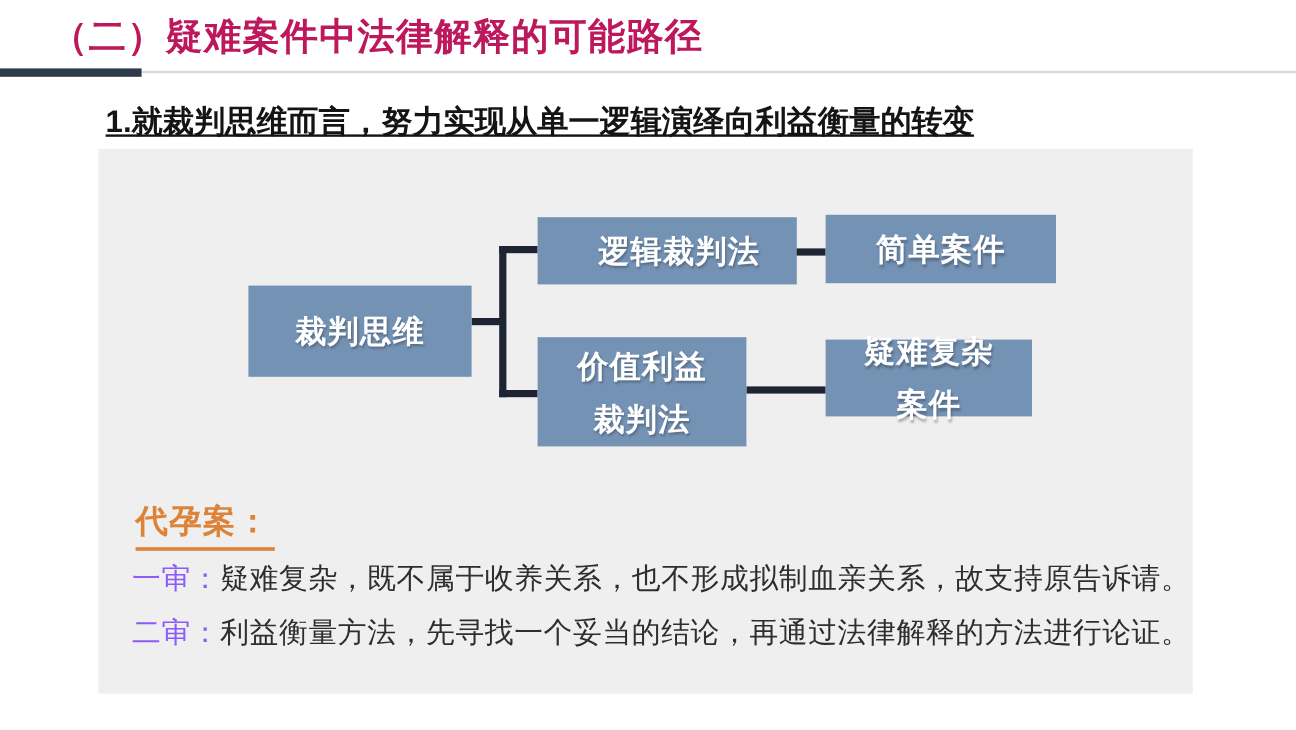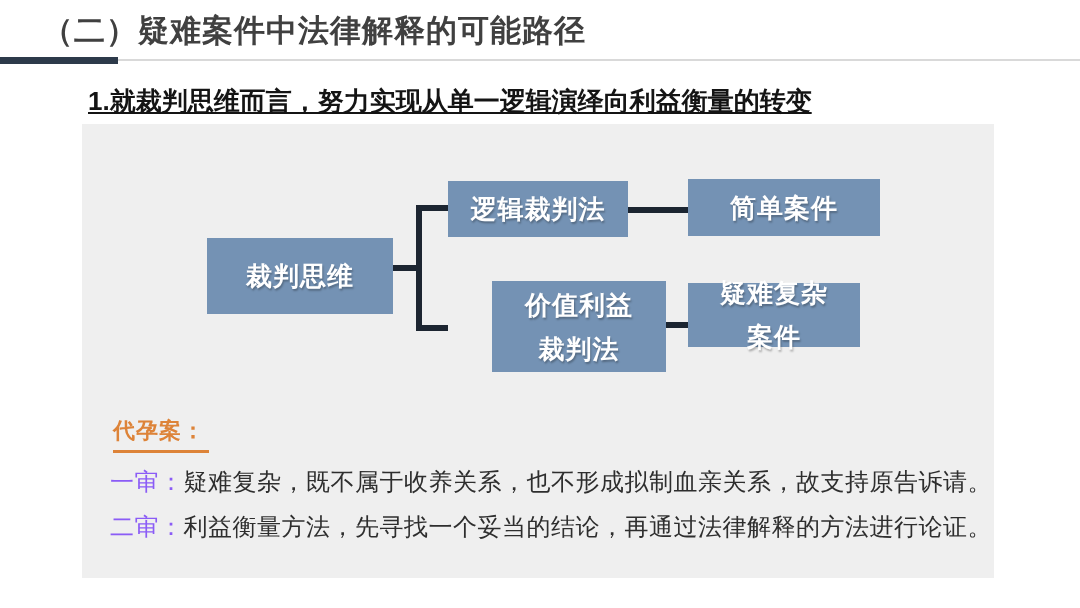--- a/index.html
+++ b/index.html
@@ -15,21 +15,21 @@
     overflow: hidden;
   }
 
   
   .title {
     position: absolute;
     left: 42px;
     top: 10px;
     font-size: 31px;
     font-weight: bold;
-    color: #404040;
+    color: #be185d;
     letter-spacing: 1px;
     white-space: nowrap;
   }
   .rule-thin {
     position: absolute;
     left: 0; top: 59px;
     width: 1080px; height: 2px;
     background: #d9d9d9;
   }
   .rule-thick {
@@ -67,39 +67,39 @@
     display: flex;
     align-items: center;
     justify-content: center;
     text-align: center;
     white-space: pre-line;
     line-height: 44px;
     text-shadow: 1px 2px 2px rgba(0,0,0,0.28);
     letter-spacing: 1px;
   }
   .box-root   { left: 207px; top: 238px; width: 186px; height: 76px; }
-  .box-b1     { left: 448px; top: 181px; width: 180px; height: 56px; }
+  .box-b1     { left: 448px; top: 181px; width: 196px; height: 56px; padding-left: 20px; }
   .box-r1     { left: 688px; top: 179px; width: 192px; height: 57px; }
-  .box-b2     { left: 448px; top: 281px; width: 174px; height: 91px; margin-left: 44px; }
+  .box-b2     { left: 448px; top: 281px; width: 174px; height: 91px; }
   .box-r2     { left: 688px; top: 283px; width: 172px; height: 64px; }
 
   
   .conn { position: absolute; background: #1c2531; }
   .conn-root-stub  { left: 393px; top: 265px; width: 25px; height: 6px; }
   .conn-vert       { left: 416px; top: 205px; width: 6px;  height: 126px; }
   .conn-top-branch { left: 416px; top: 205px; width: 32px; height: 6px; }
   .conn-bot-branch { left: 416px; top: 325px; width: 32px; height: 6px; }
   .conn-r1         { left: 622px; top: 207px; width: 66px; height: 6px; }
   .conn-r2         { left: 622px; top: 322px; width: 66px; height: 6px; }
 
   
   .case-heading {
     position: absolute;
     left: 113px; top: 416px;
-    font-size: 22px;
+    font-size: 27px;
     font-weight: bold;
     color: #dd8338;
     letter-spacing: 1px;
     border-bottom: 3px solid #dd8338;
     padding: 0 4px 4px 0;
     display: inline-block;
   }
   .case-line {
     position: absolute;
     left: 110px;

